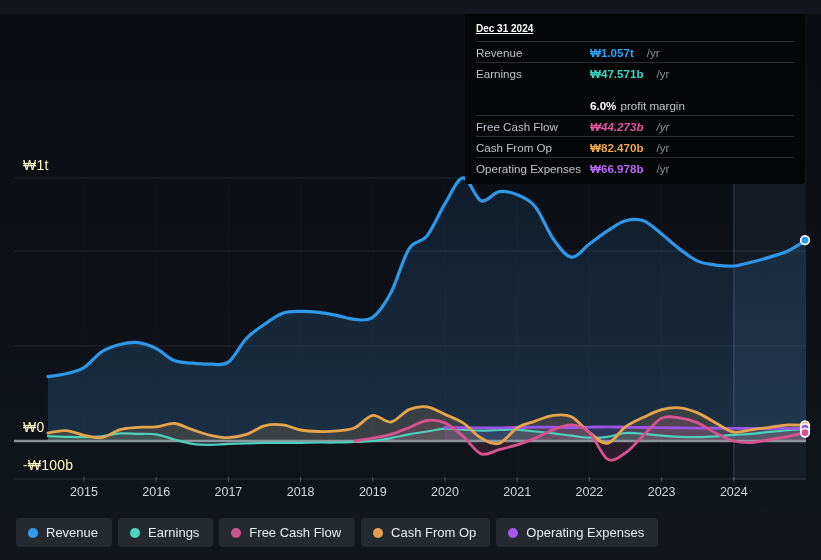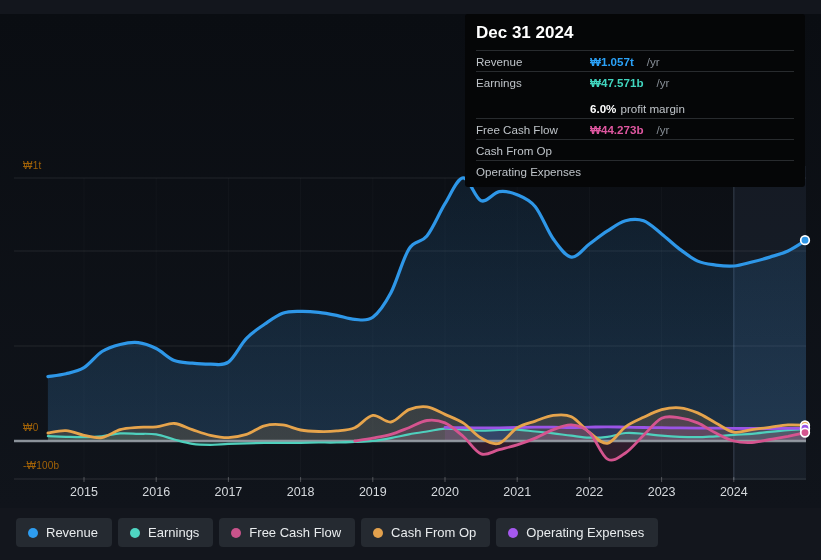--- a/index.html
+++ b/index.html
@@ -6,41 +6,42 @@
   *{box-sizing:border-box;}
   .screen{
     position:relative;width:821px;height:560px;overflow:hidden;
     background:#13161d;
     font-family:"Liberation Sans","DejaVu Sans",sans-serif;
     -webkit-font-smoothing:antialiased;
   }
   #chart-svg{position:absolute;left:0;top:0;}
   
   .y-label{
-    position:absolute;left:23px;font-size:10px;font-weight:500;
-    color:#a16207;letter-spacing:.2px;line-height:13px;
+    position:absolute;left:23px;font-size:14px;font-weight:500;
+    color:#fef9c3;letter-spacing:.2px;line-height:13px;
   }
   
   .tooltip{
     position:absolute;left:465px;top:14px;width:340px;
     background:#050607;border-radius:3px;color:#c3c7cc;
     font-size:11.6px;padding:0 11px 6px 11px;z-index:5;
   }
   .tt-header{
-    font-size:17px;font-weight:bold;color:#ffffff;
+    font-size:10px;font-weight:bold;color:#ffffff;
     padding:9px 0 7px 0;
+    text-decoration:underline;
   }
   .tt-row{
     display:grid;grid-template-columns:114px 1fr;
     border-top:1px solid #282b2e;padding:4px 0 3px 0;align-items:start;
   }
   .tt-label{color:#bfc4c9;}
   .tt-val{font-weight:bold;}
   .tt-unit{color:#878e96;font-weight:normal;margin-left:13px;}
-  .tt-sub{margin-top:13px;}
+  .tt-sub{margin-top:19px;}
   .tt-pct{color:#ffffff;font-weight:bold;}
   .tt-subtext{color:#bfc4c9;margin-left:4px;}
   
   .legend{
     position:absolute;left:16px;top:518px;display:flex;gap:6px;z-index:4;
   }
   .chip{
     display:flex;align-items:center;height:29px;
     background:#252a31;border-radius:4px;padding:0 14px 0 12px;
     color:#e9ecee;font-size:13px;cursor:pointer;white-space:nowrap;
@@ -137,29 +138,31 @@
       <span>
         <span class="tt-val" style="color: rgb(65, 214, 191);"><span>₩47.571b</span><span class="tt-unit">/yr</span></span>
         <div class="tt-sub">
           <span class="tt-pct">6.0%</span><span class="tt-subtext">profit margin</span>
         </div>
       </span>
     </div>
 
     <div class="tt-row">
       <span class="tt-label">Free Cash Flow</span>
-      <span class="tt-val" style="color: rgb(223, 87, 160);"><span>₩44.273b</span><span class="tt-unit">/yr</span></span>
+      <span class="tt-val" style="color: rgb(223, 87, 160); font-style: italic;"><span>₩44.273b</span><span class="tt-unit">/yr</span></span>
     </div>
 
     <div class="tt-row">
       <span class="tt-label">Cash From Op</span>
+      <span class="tt-val" style="color: rgb(234, 169, 78);"><span>₩82.470b</span><span class="tt-unit">/yr</span></span>
     </div>
 
     <div class="tt-row">
       <span class="tt-label">Operating Expenses</span>
+      <span class="tt-val" style="color: rgb(181, 104, 242);"><span>₩66.978b</span><span class="tt-unit">/yr</span></span>
     </div>
   </div>
 
   <div class="legend">
     <div class="chip">
       <span class="dot" style="background: rgb(46, 157, 240);"></span>
       <span>Revenue</span>
     </div>
     <div class="chip">
       <span class="dot" style="background: rgb(79, 213, 194);"></span>

